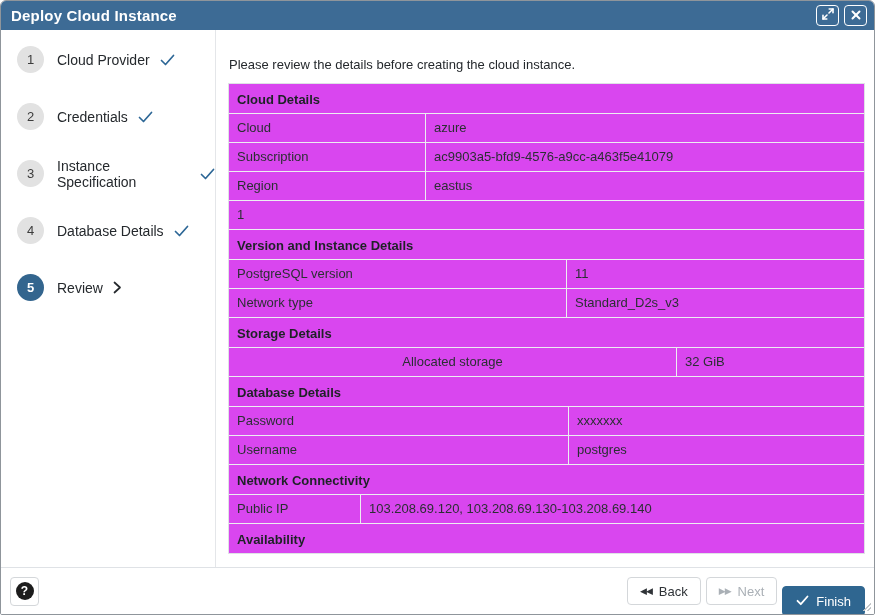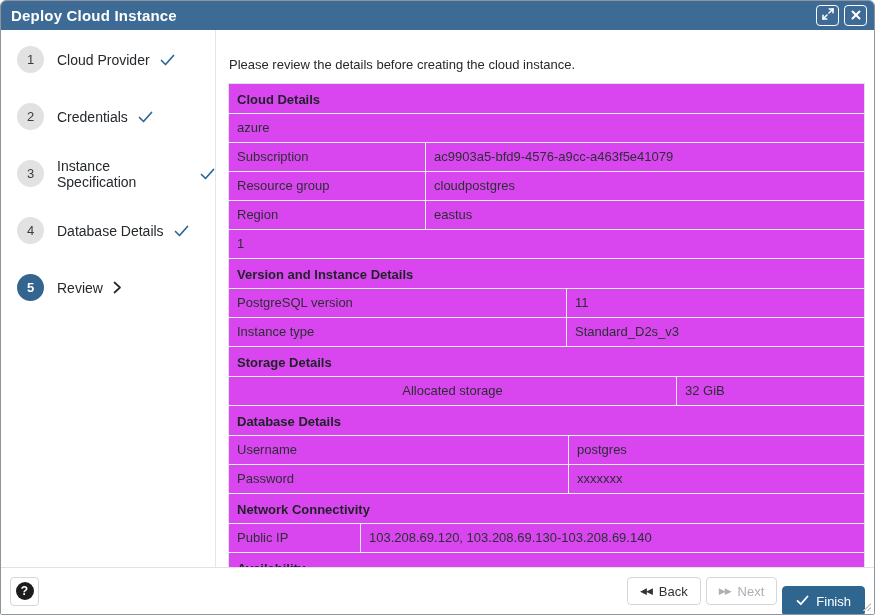--- a/index.html
+++ b/index.html
@@ -191,68 +191,65 @@
     </div>
 
     <div class="content">
       <div class="message">Please review the details before creating the cloud instance.</div>
 
       <div class="review-table">
 
         <div class="section sec-cloud">
           <div class="section-header">Cloud Details</div>
           <div class="rrow">
+            <div class="cell-label">Cloud</div>
             <div class="cell-value">azure</div>
           </div>
           <div class="rrow">
             <div class="cell-label">Subscription</div>
             <div class="cell-value">ac9903a5-bfd9-4576-a9cc-a463f5e41079</div>
           </div>
           <div class="rrow">
-            <div class="cell-label">Resource group</div>
-            <div class="cell-value">cloudpostgres</div>
-          </div>
-          <div class="rrow">
             <div class="cell-label">Region</div>
             <div class="cell-value">eastus</div>
           </div>
           <div class="rrow">
             <div class="cell-value">1</div>
           </div>
         </div>
 
         <div class="section sec-version">
           <div class="section-header">Version and Instance Details</div>
           <div class="rrow">
             <div class="cell-label">PostgreSQL version</div>
             <div class="cell-value">11</div>
           </div>
           <div class="rrow">
-            <div class="cell-label">Instance type</div>
+            <div class="cell-label">Network type</div>
             <div class="cell-value">Standard_D2s_v3</div>
           </div>
         </div>
 
         <div class="section sec-storage">
           <div class="section-header">Storage Details</div>
           <div class="rrow">
             <div class="cell-label">Allocated storage</div>
             <div class="cell-value">32 GiB</div>
           </div>
         </div>
 
         <div class="section sec-database">
           <div class="section-header">Database Details</div>
           <div class="rrow">
+            <div class="cell-label">Password</div>
+            <div class="cell-value">xxxxxxx</div>
+          </div>
+          <div class="rrow">
             <div class="cell-label">Username</div>
             <div class="cell-value">postgres</div>
-          </div>
-          <div class="rrow">
-            <div class="cell-label">Password</div>
-            <div class="cell-value">xxxxxxx</div>
           </div>
         </div>
 
         <div class="section sec-network">
           <div class="section-header">Network Connectivity</div>
           <div class="rrow">
             <div class="cell-label">Public IP</div>
             <div class="cell-value">103.208.69.120, 103.208.69.130-103.208.69.140</div>
           </div>
         </div>

